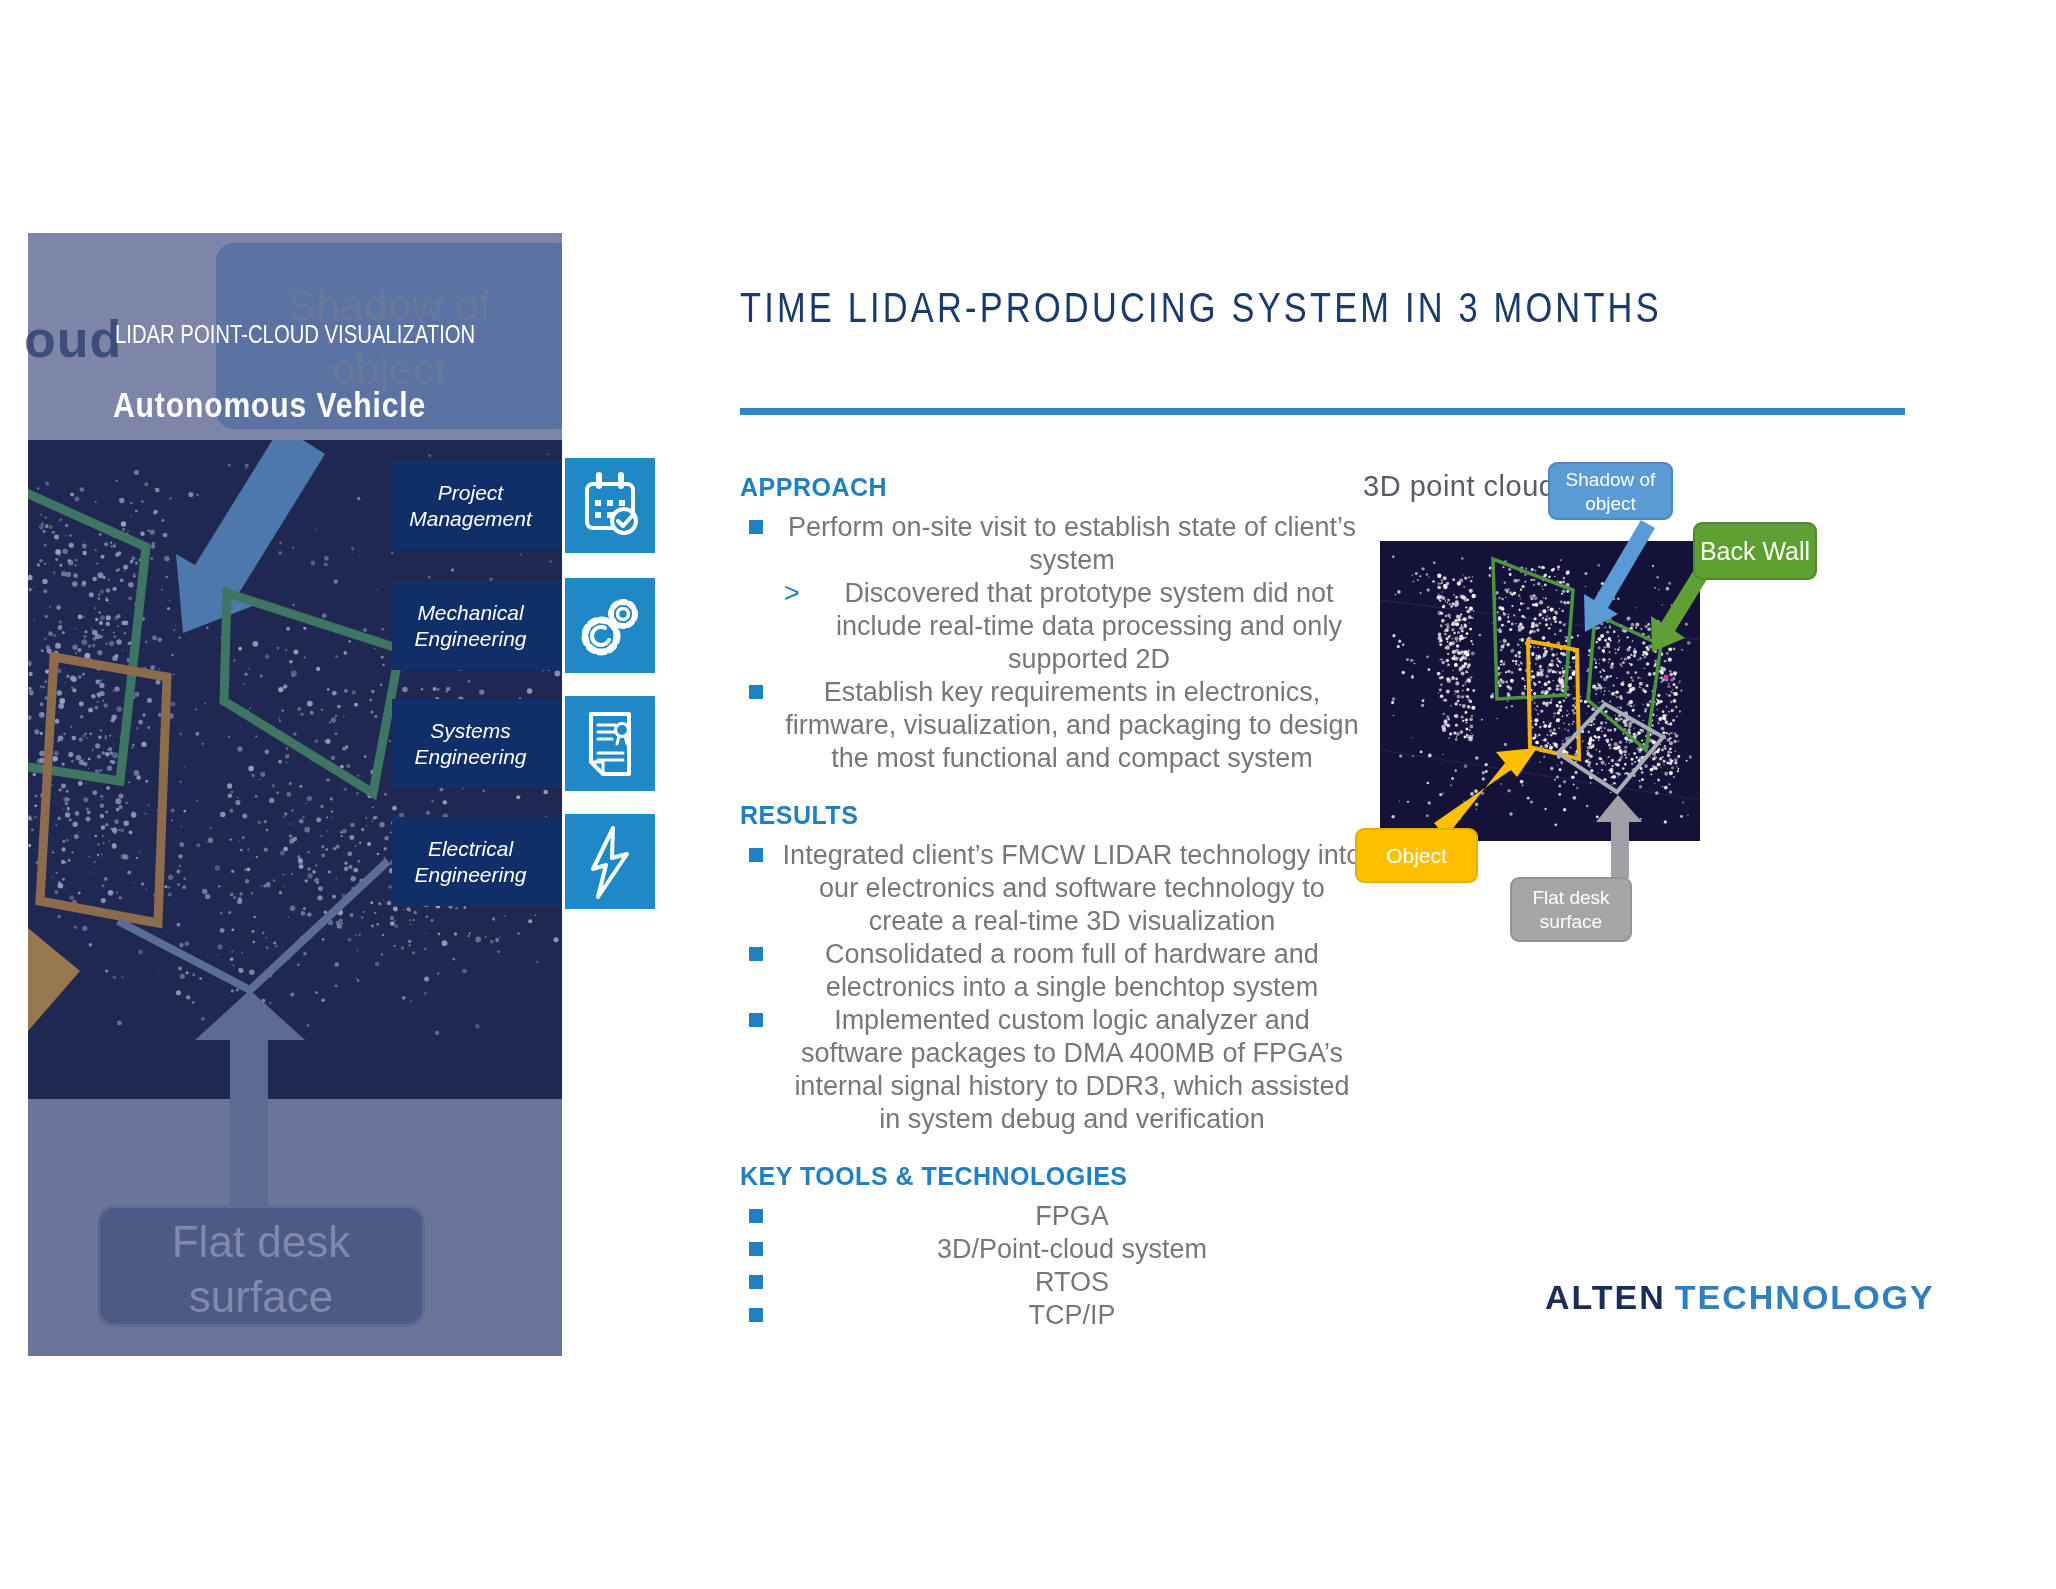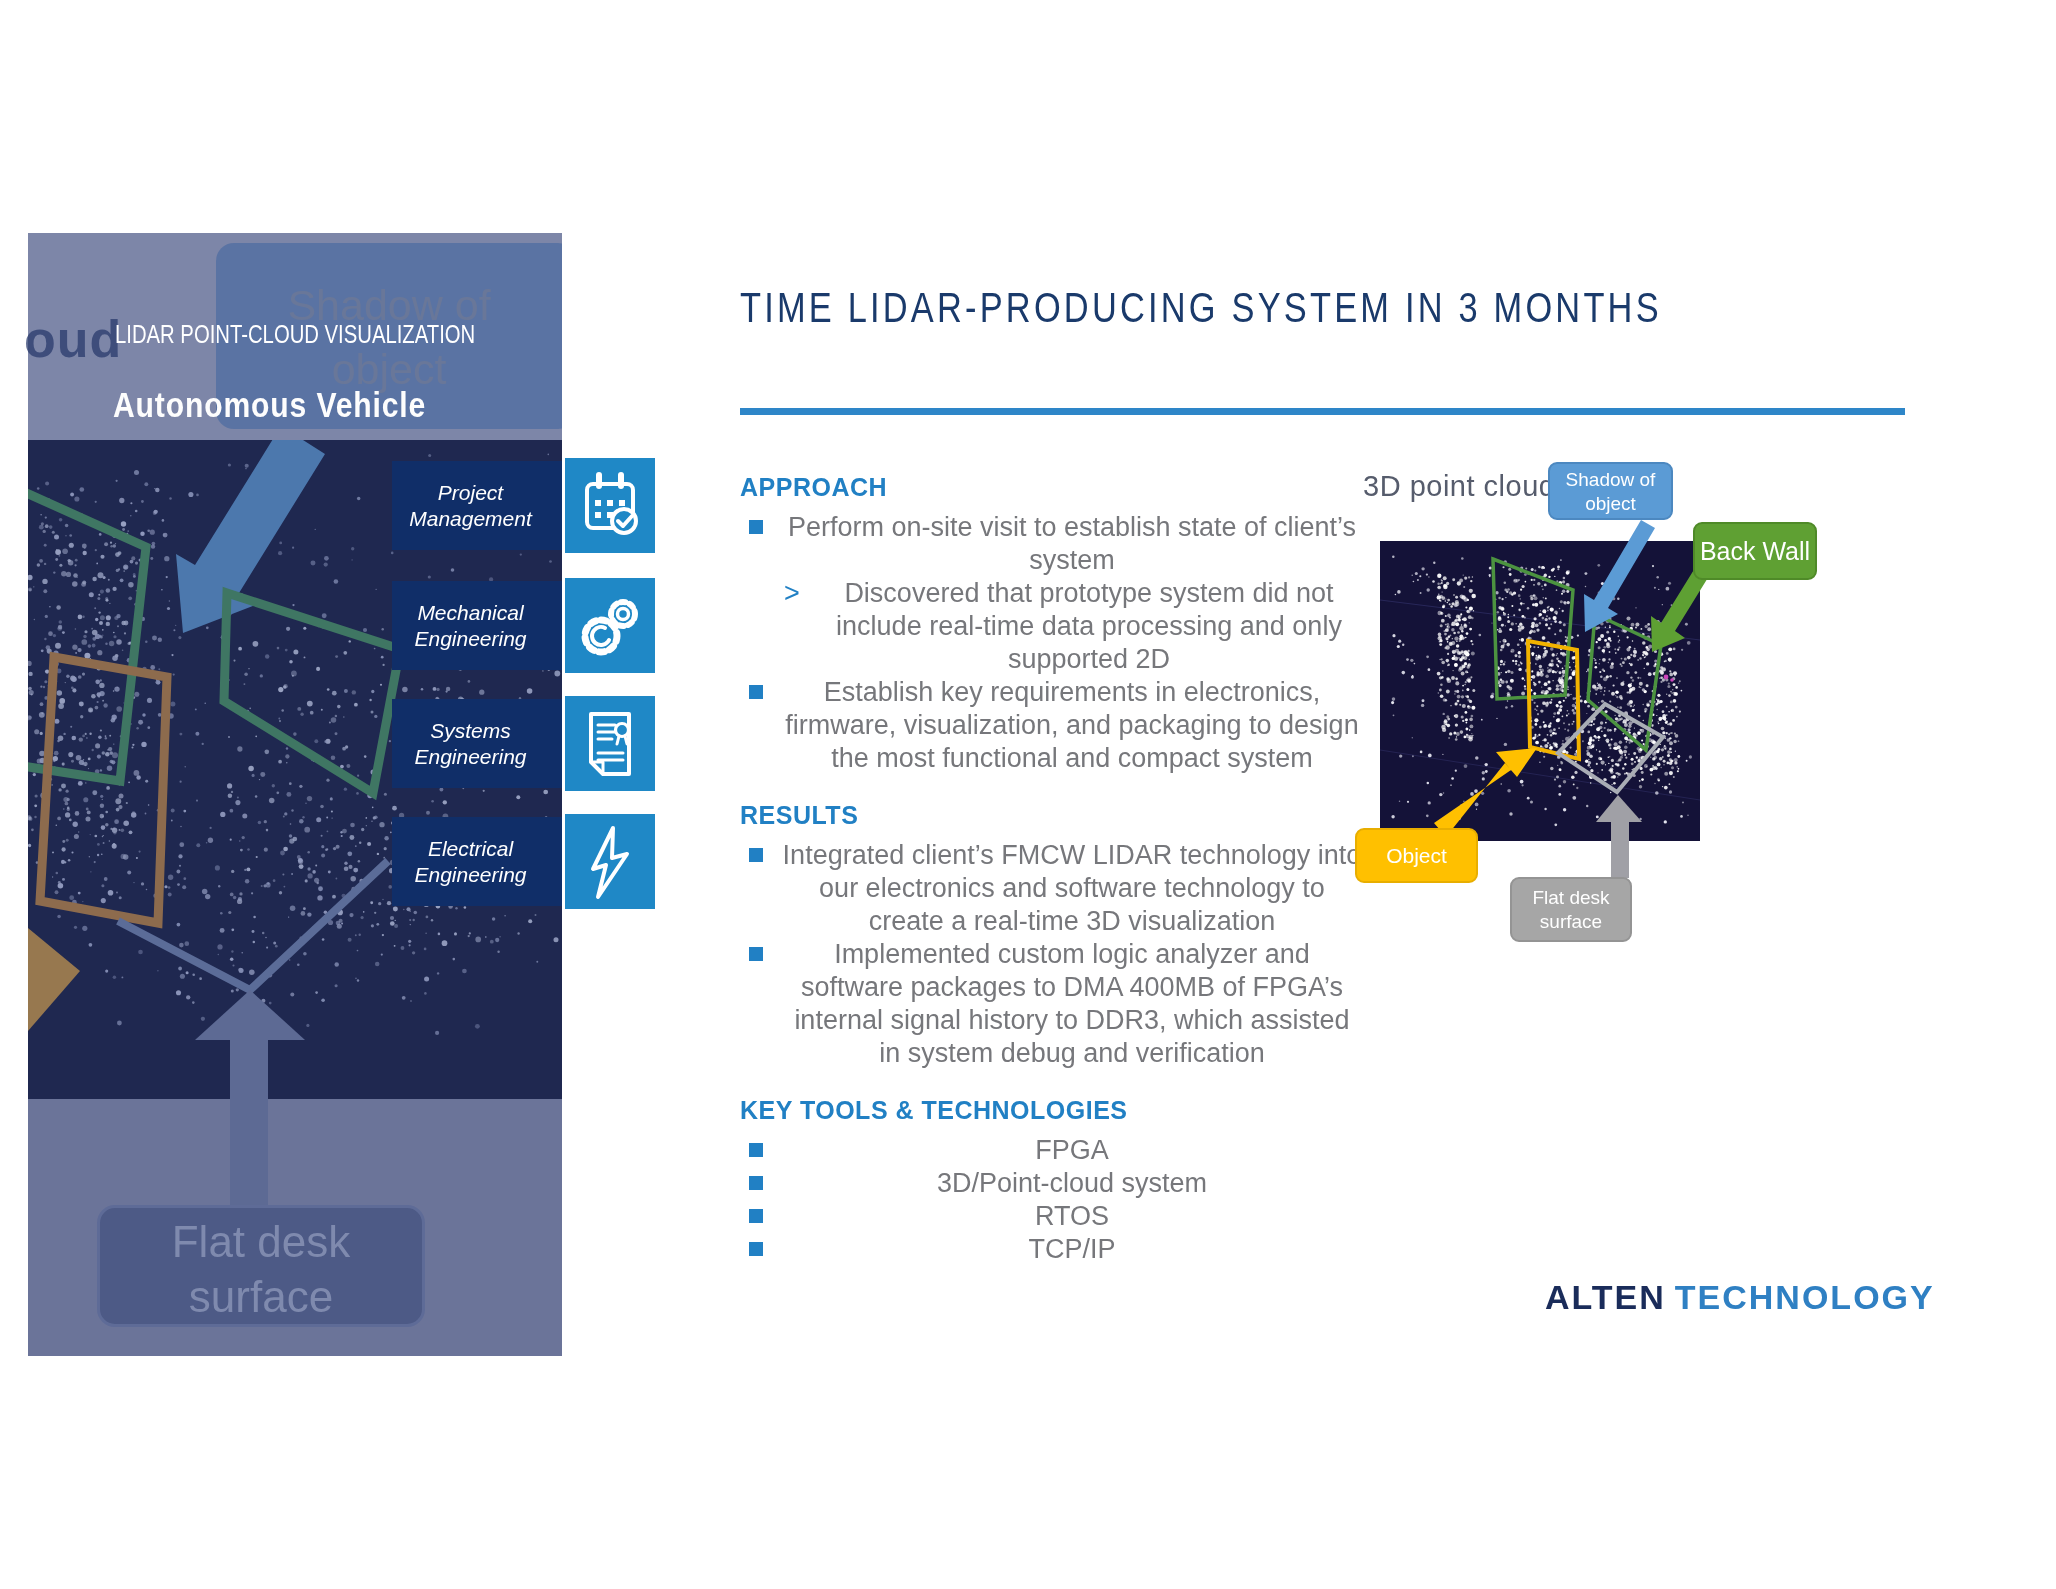--- a/index.html
+++ b/index.html
@@ -1315,20 +1315,21 @@
     <ul>
       <li class="b"><span class="sq"></span><span>Perform on-site visit to establish state of client’s system</span></li>
       <li class="s"><span class="gt">&gt;</span><span>Discovered that prototype system did not include real-time data processing and only supported 2D</span></li>
       <li class="b"><span class="sq"></span><span>Establish key requirements in electronics, firmware, visualization, and packaging to design the most functional and compact system</span></li>
     </ul>
   </div>
   <div class="sec">
     <h2>RESULTS</h2>
     <ul>
       <li class="b"><span class="sq"></span><span>Integrated client’s FMCW LIDAR technology into our electronics and software technology to create a real-time 3D visualization</span></li>
+      <li class="b"><span class="sq"></span><span>Consolidated a room full of hardware and electronics into a single benchtop system</span></li>
       <li class="b"><span class="sq"></span><span>Implemented custom logic analyzer and software packages to DMA 400MB of FPGA’s internal signal history to DDR3, which assisted in system debug and verification</span></li>
     </ul>
   </div>
   <div class="sec">
     <h2>KEY TOOLS &amp; TECHNOLOGIES</h2>
     <ul>
       <li class="b"><span class="sq"></span><span>FPGA</span></li>
       <li class="b"><span class="sq"></span><span>3D/Point-cloud system</span></li>
       <li class="b"><span class="sq"></span><span>RTOS</span></li>
       <li class="b"><span class="sq"></span><span>TCP/IP</span></li>

